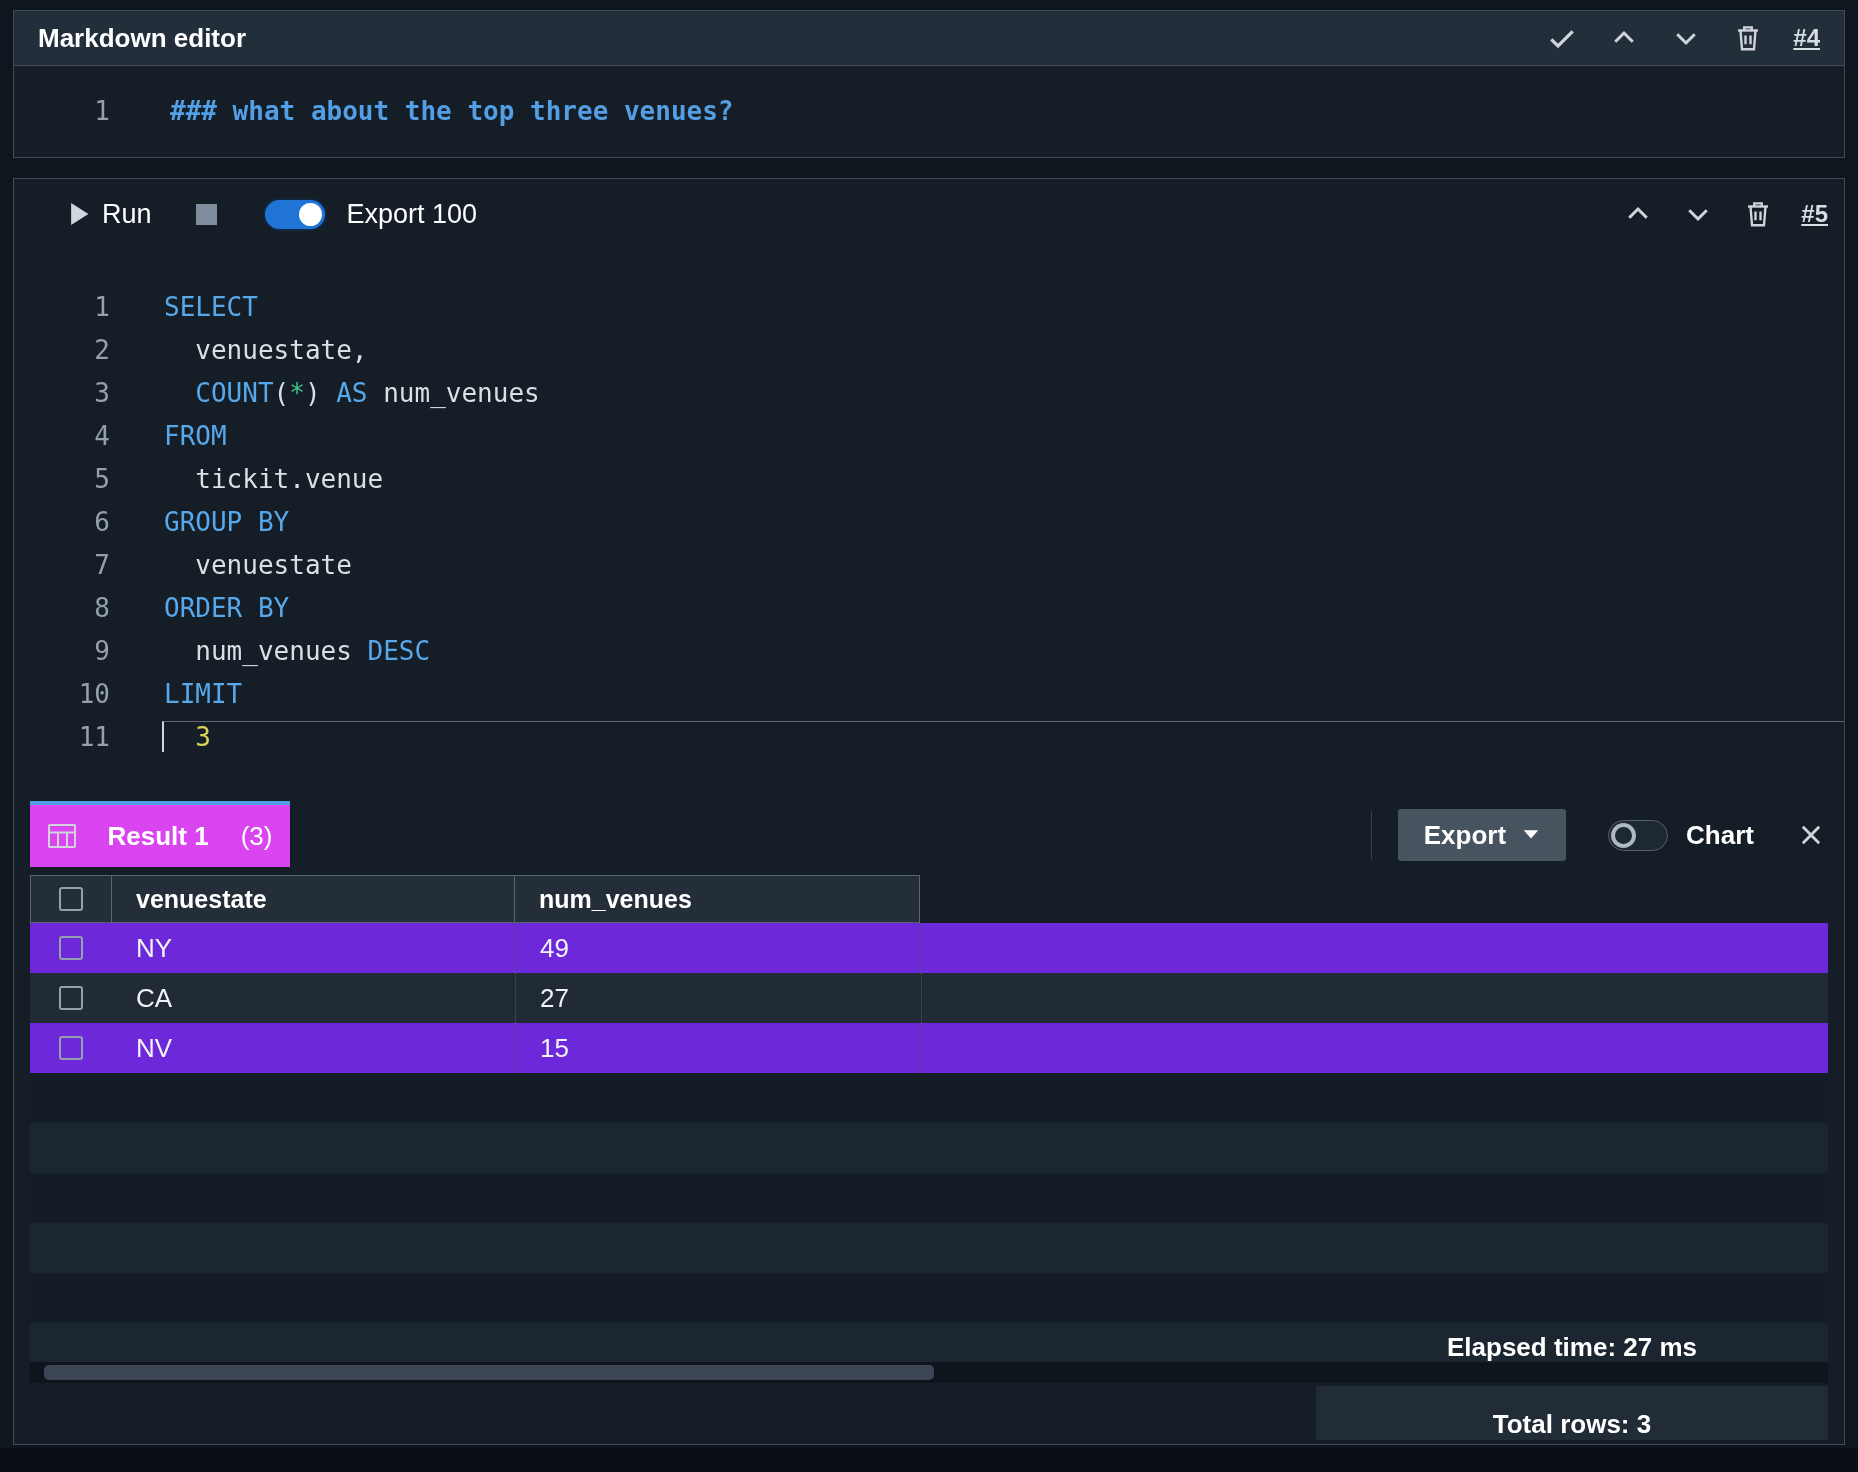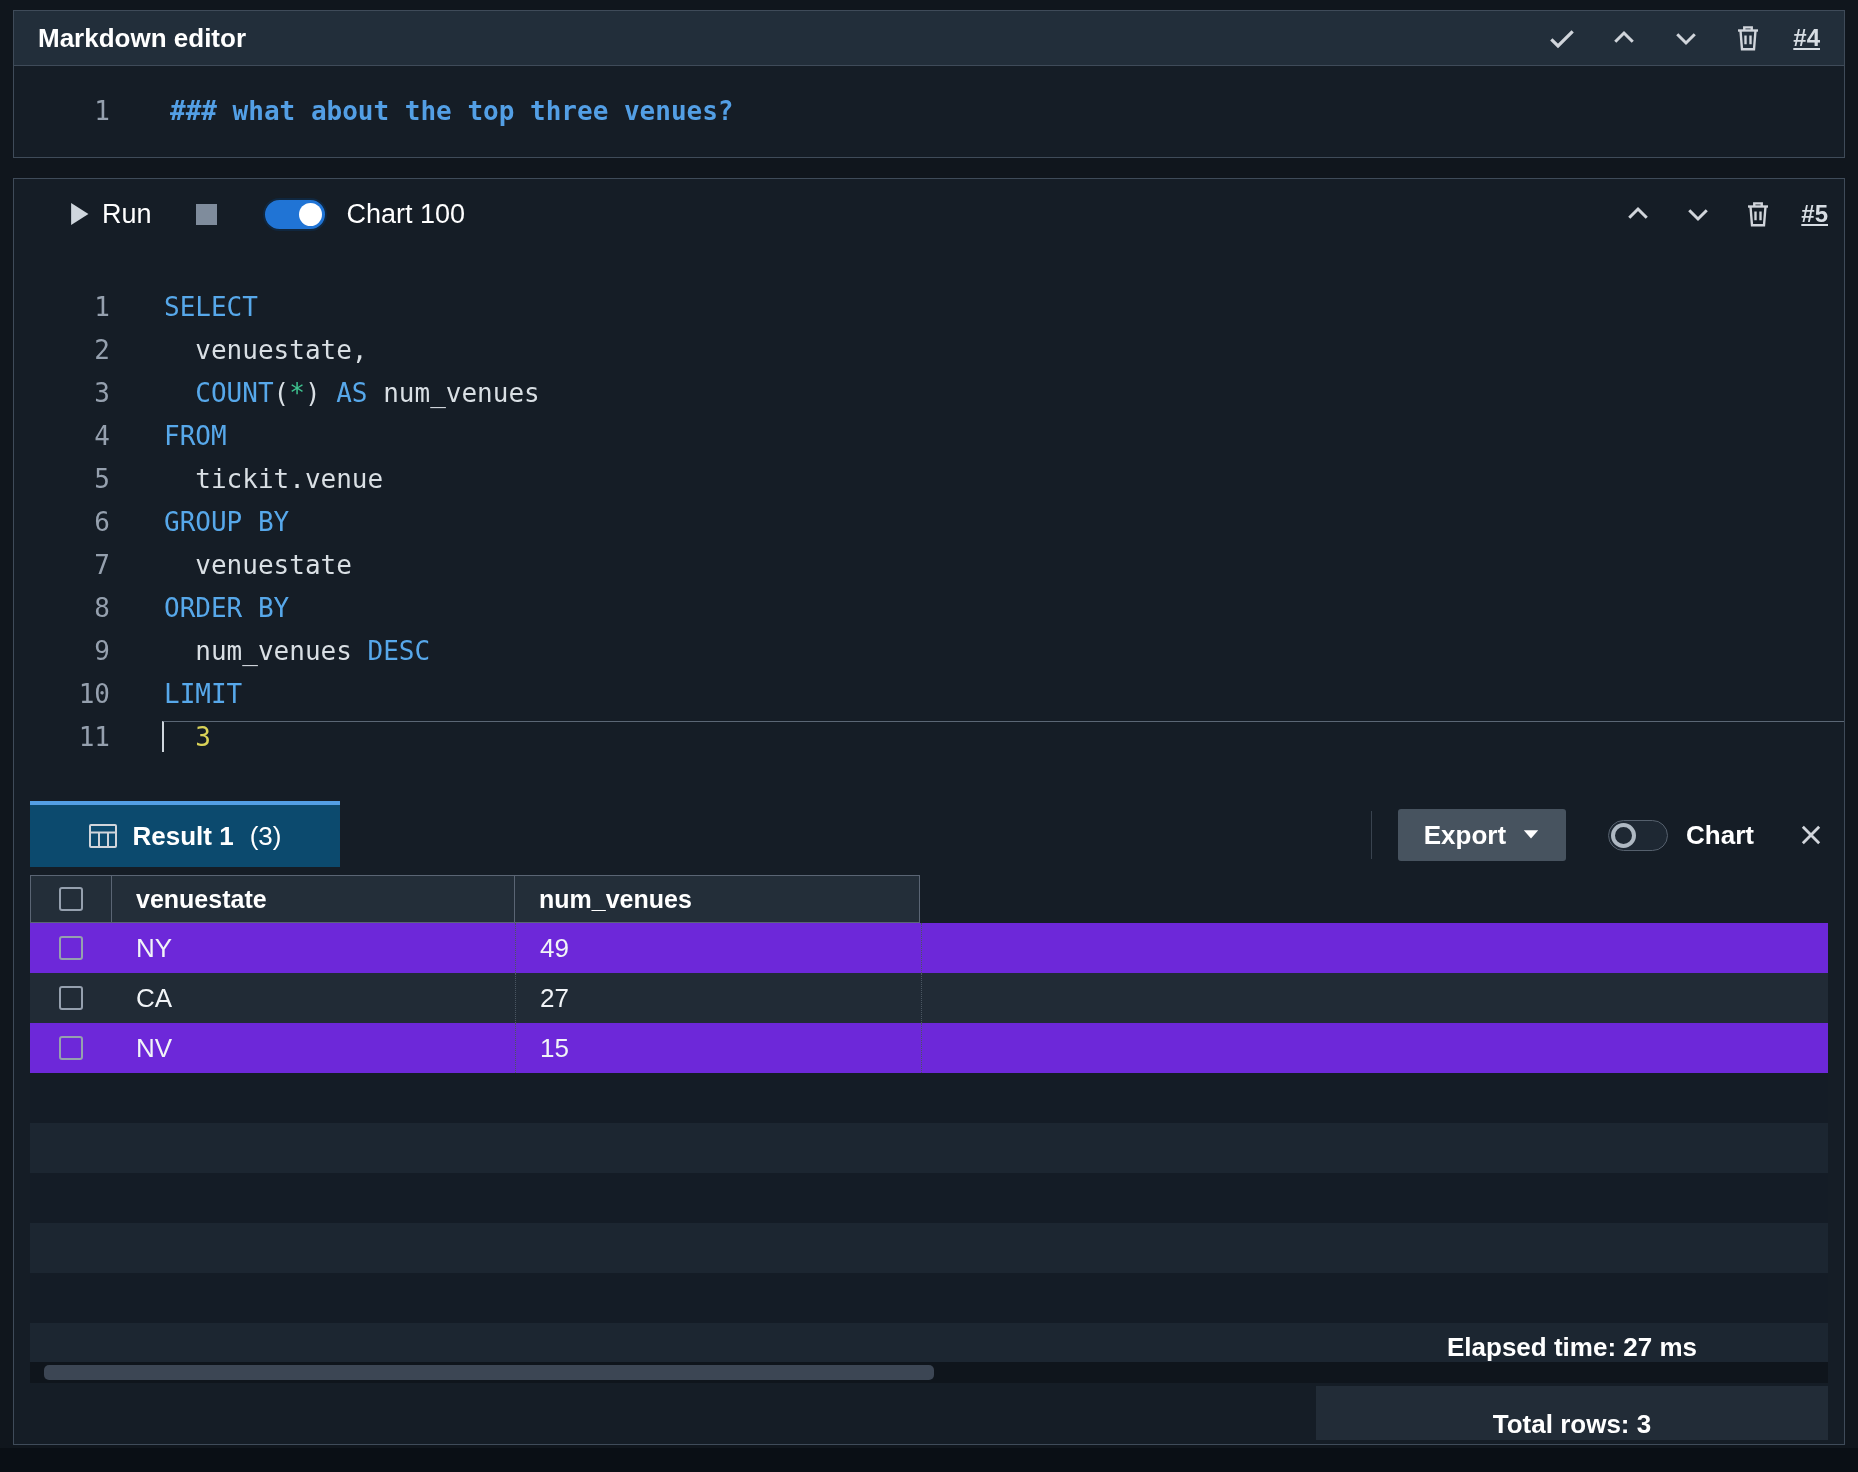--- a/index.html
+++ b/index.html
@@ -56,23 +56,23 @@
   .code-content { flex:1; margin-left:54px; }
   .cursor-line { border-top:1px solid #5b6775; border-left:2px solid #cfd6dd; margin-left:52px; }
   .tok-kw { color:#57a8ea; }
   .tok-pl { color:#d9dfe4; }
   .tok-st { color:#3ec28f; }
   .tok-nu { color:#d9d257; }
 
   
   .results { position:absolute; left:0; right:0; top:620px; bottom:0; }
   .result-tab {
-    position:absolute; left:16px; top:2px; width:310px; height:66px;
-    background:#0c4a6e; border-top:4px solid #539fe5;
-    display:flex; align-items:center; justify-content:center; gap:16px;
+    position:absolute; left:16px; top:2px; width:260px; height:66px;
+    background:#d946ef; border-top:4px solid #539fe5;
+    display:flex; align-items:center; justify-content:center; gap:32px;
     color:#ffffff; font-size:26px; cursor:pointer;
   }
   .result-tab .tab-label { font-weight:700; }
   .result-tab .tab-count { font-weight:400; }
   .result-controls { position:absolute; right:16px; top:8px; height:56px; display:flex; align-items:center; }
   .controls-divider { width:1px; height:48px; background:#39434f; margin-right:26px; }
   .export-btn {
     height:52px; padding:0 26px; background:#47535f; border-radius:3px;
     display:flex; align-items:center; gap:16px; color:#fff; font-size:26px; font-weight:700; cursor:pointer;
   }
@@ -167,21 +167,21 @@
           <svg width="22" height="26" viewBox="0 0 14 16">
               <path d="M2 1l11 7-11 7z" fill="#cfd6dd"></path>
             </svg>
         </span>
         <span class="run-label">Run</span>
       </div>
       <span class="stop-square"></span>
       <span class="toggle-on">
           <span class="knob"></span>
         </span>
-      <span class="limit-label">Chart 100</span>
+      <span class="limit-label">Export 100</span>
       <div class="toolbar-actions">
         <span class="icon-btn">
           <svg width="30" height="30" viewBox="0 0 24 24" fill="none" stroke="#d1d5db" stroke-width="2.4">
               <path d="M5 15l7-7 7 7"></path>
             </svg>
         </span>
         <span class="icon-btn">
           <svg width="30" height="30" viewBox="0 0 24 24" fill="none" stroke="#d1d5db" stroke-width="2.4">
               <path d="M5 9l7 7 7-7"></path>
             </svg>

